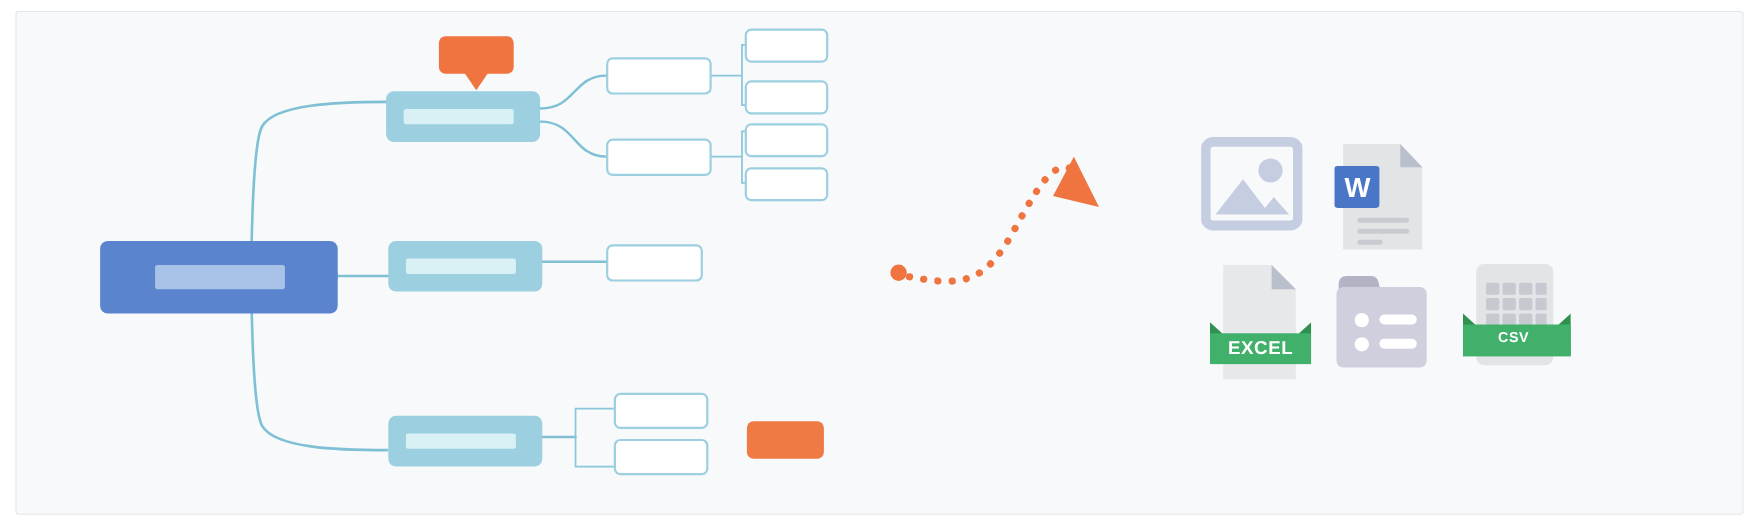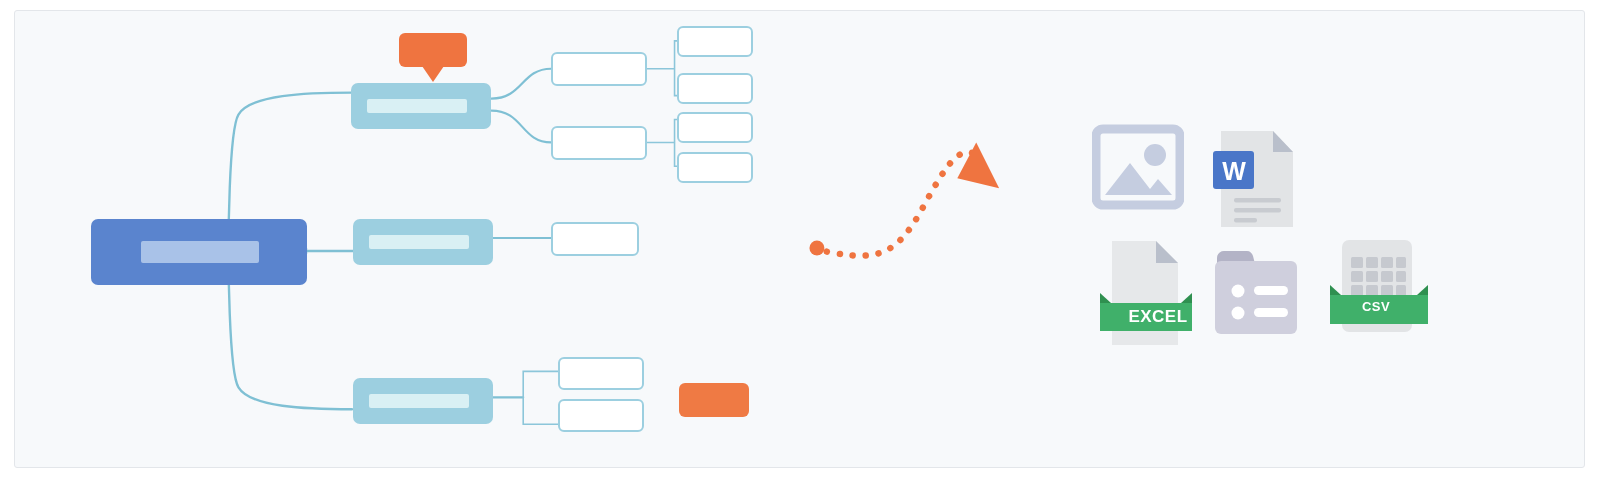--- a/index.html
+++ b/index.html
@@ -233,21 +233,21 @@
     </div>
 
     <div class="icon-box" style="left:1077px; top:230px; width:100px; height:104px;">
       <svg width="100" height="104" viewBox="0 0 100 104">
         <path d="M 20 0 L 64 0 L 86 22 L 86 104 L 20 104 Z" fill="#e6e8ea"></path>
         <path d="M 64 0 L 86 22 L 64 22 Z" fill="#b9bfcb"></path>
         <path d="M 8 52 L 19 62 L 19 80 L 8 90 Z" fill="#2f9050"></path>
         <path d="M 100 52 L 89 62 L 89 80 L 100 90 Z" fill="#2f9050"></path>
         <rect x="8" y="62" width="92" height="28" fill="#40b06a"></rect>
       </svg>
-      <div class="icon-label" style="left:16px; top:66px; font-size:17px;">EXCEL</div>
+      <div class="icon-label" style="left:4px; top:66px; font-size:17px;">EXCEL</div>
     </div>
 
     <div class="icon-box" style="left:1198px; top:235px; width:86px; height:90px;">
       <svg width="86" height="90" viewBox="0 0 86 90">
         <path d="M 4 12 C 4 8 7 5 11 5 L 34 5 C 37 5 39 7 40 10 L 42 18 L 4 18 Z" fill="#b3b3c6"></path>
         <rect x="2" y="15" width="82" height="73" rx="6" fill="#cfcfdd"></rect>
         <circle cx="25" cy="45" r="6.5" fill="#ffffff"></circle>
         <circle cx="25" cy="67" r="6.5" fill="#ffffff"></circle>
         <rect x="41" y="40" width="34" height="9" rx="4.5" fill="#ffffff"></rect>
         <rect x="41" y="62" width="34" height="9" rx="4.5" fill="#ffffff"></rect>

